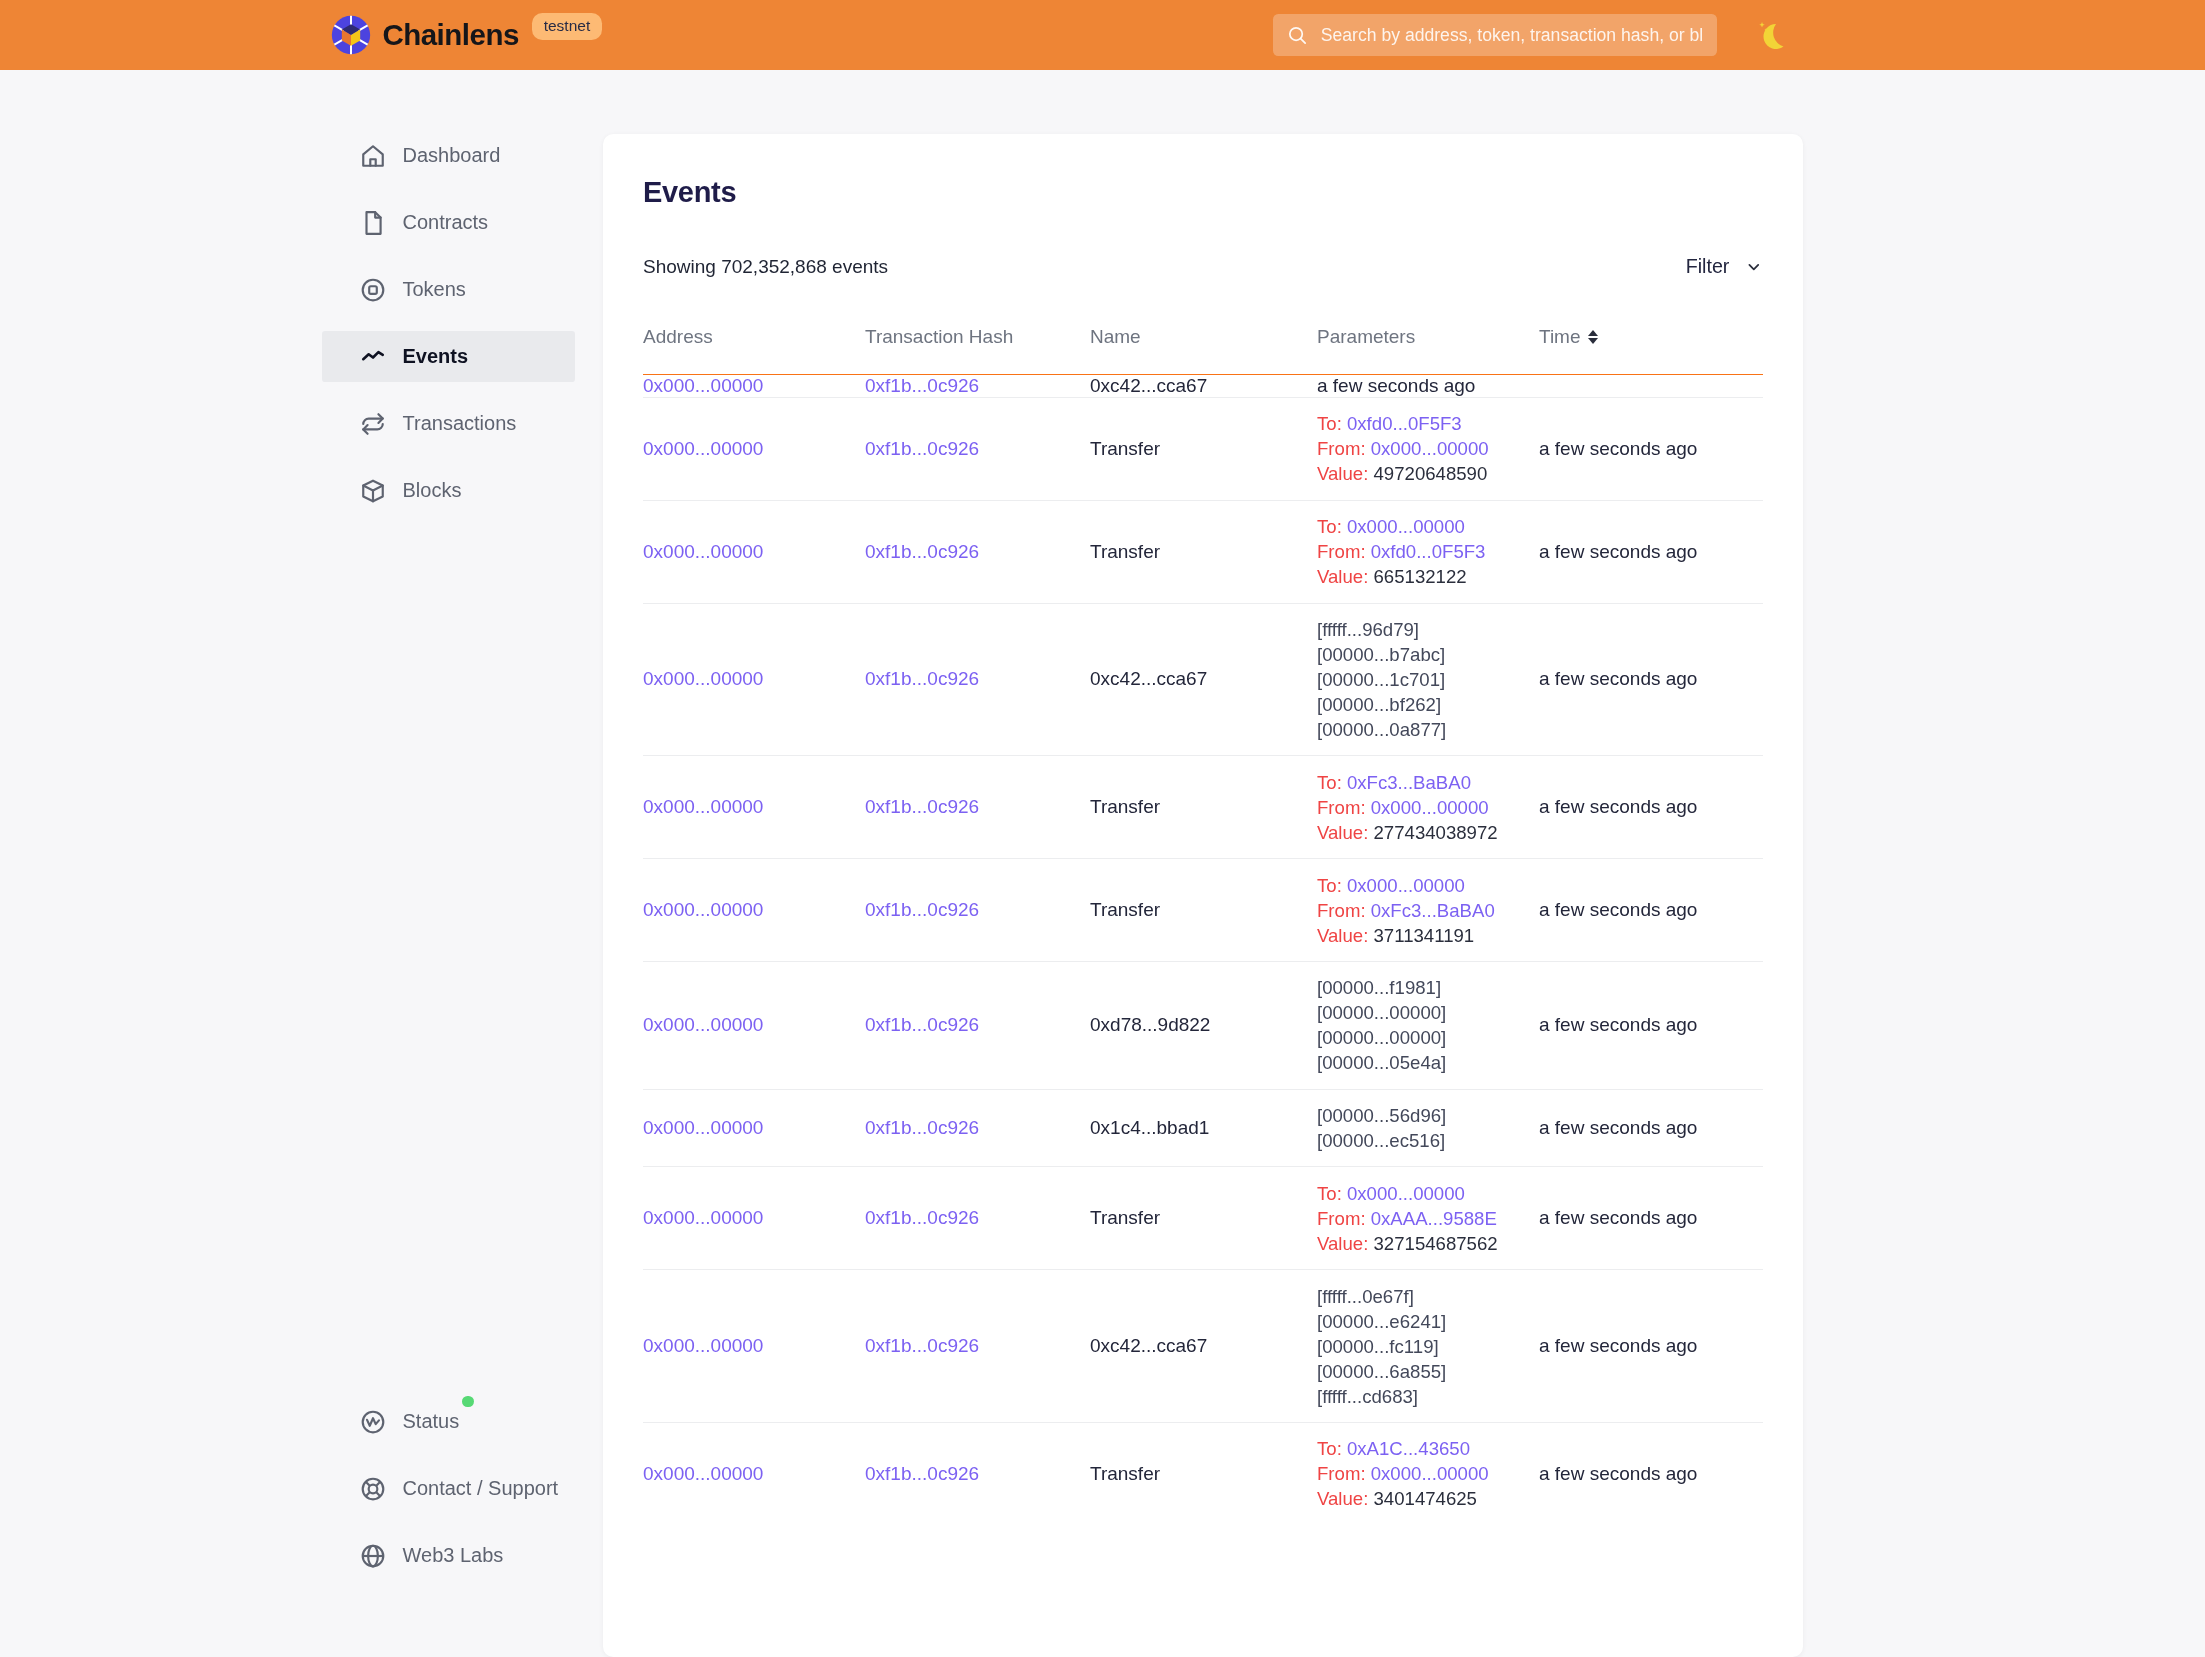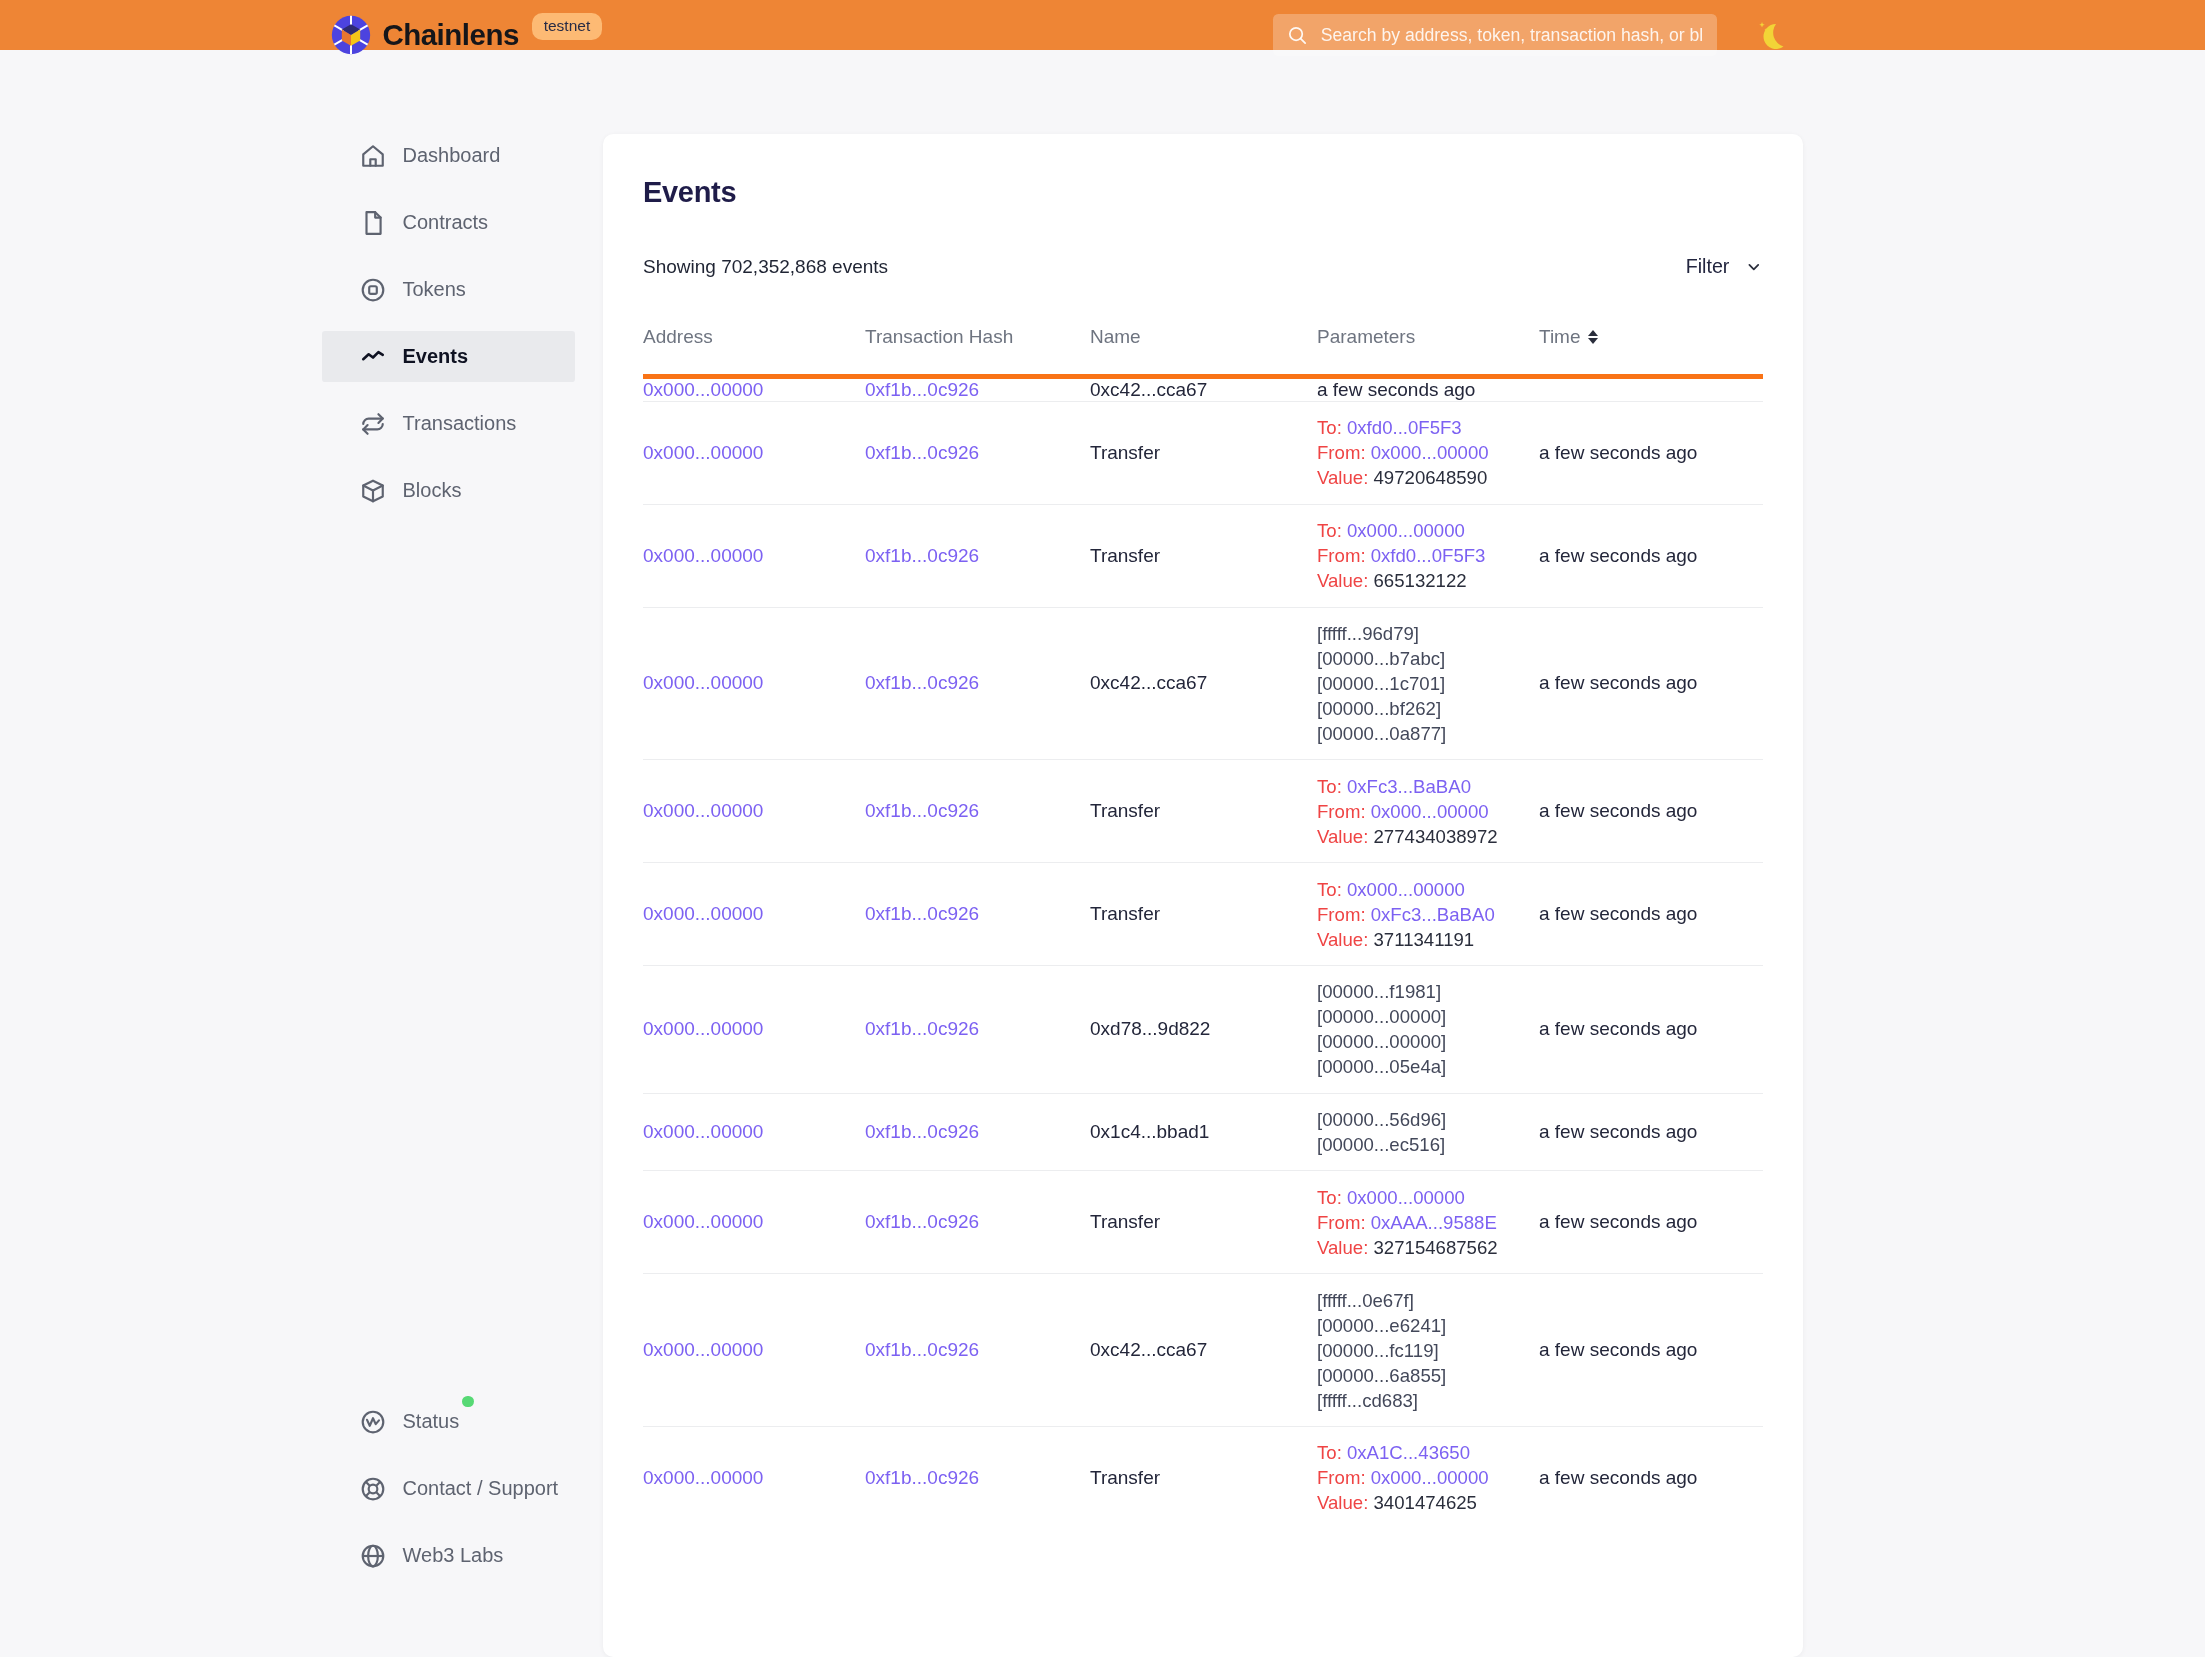--- a/index.html
+++ b/index.html
@@ -6,21 +6,21 @@
   html,body { width:2205px; height:1657px; }
   body {
     font-family:"Liberation Sans", sans-serif;
     background:#F7F7F9;
     position:relative;
     overflow:hidden;
     color:#23263A;
   }
   
   .topbar {
-    position:absolute; top:0; left:0; width:2205px; height:50px;
+    position:absolute; top:0; left:0; width:2205px; height:70px;
     background:#EE8535;
   }
   .brand {
     position:absolute; left:331px; top:0; height:70px;
     display:flex; align-items:center;
   }
   .brand-logo { width:40px; height:40px; display:block; }
   .brand-name {
     margin-left:11.4px; font-size:29.5px; font-weight:bold; color:#15161A;
     letter-spacing:-0.5px;
@@ -86,21 +86,21 @@
     font-size:19.7px; color:#23263F;
   }
   
   .tbl-head, .tbl-row {
     display:grid;
     grid-template-columns:222px 225px 227px 222px 1fr;
     align-items:center;
   }
   .tbl-head {
     margin-top:48px; padding-bottom:26px;
-    border-bottom:5px solid #f97316;
+    border-bottom:1px solid #f97316;
     color:#6E7480; font-size:19px;
   }
   .th { display:flex; align-items:center; gap:7.2px; }
   .sort-icon { display:flex; flex-direction:column; gap:2.6px; }
   .sort-icon .up {
     width:0; height:0; border-left:5.7px solid transparent;
     border-right:5.7px solid transparent; border-bottom:6.7px solid #2A2E3C;
   }
   .sort-icon .down {
     width:0; height:0; border-left:5.7px solid transparent;

